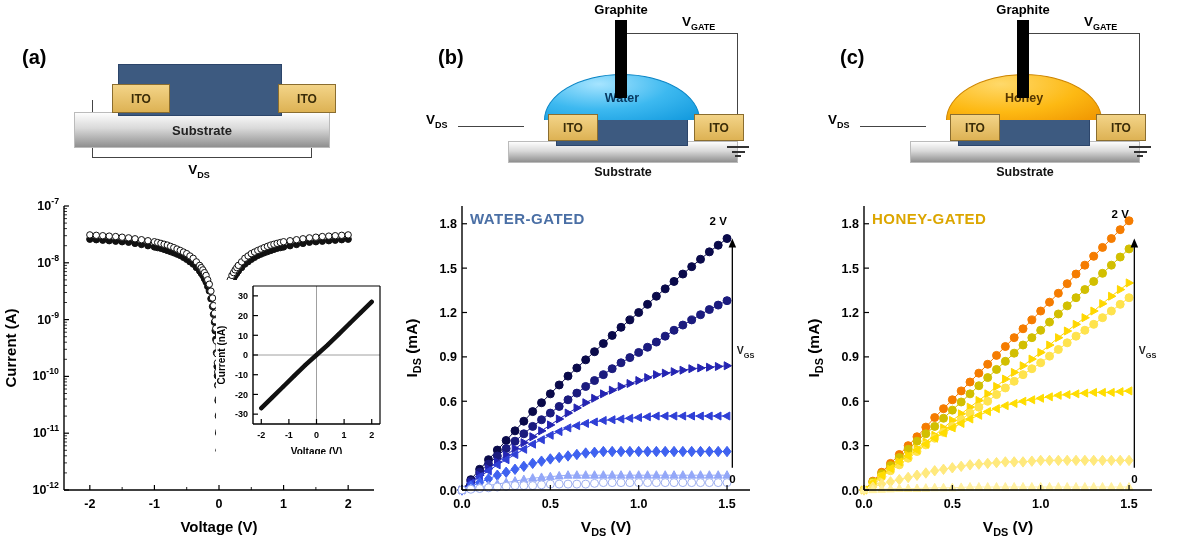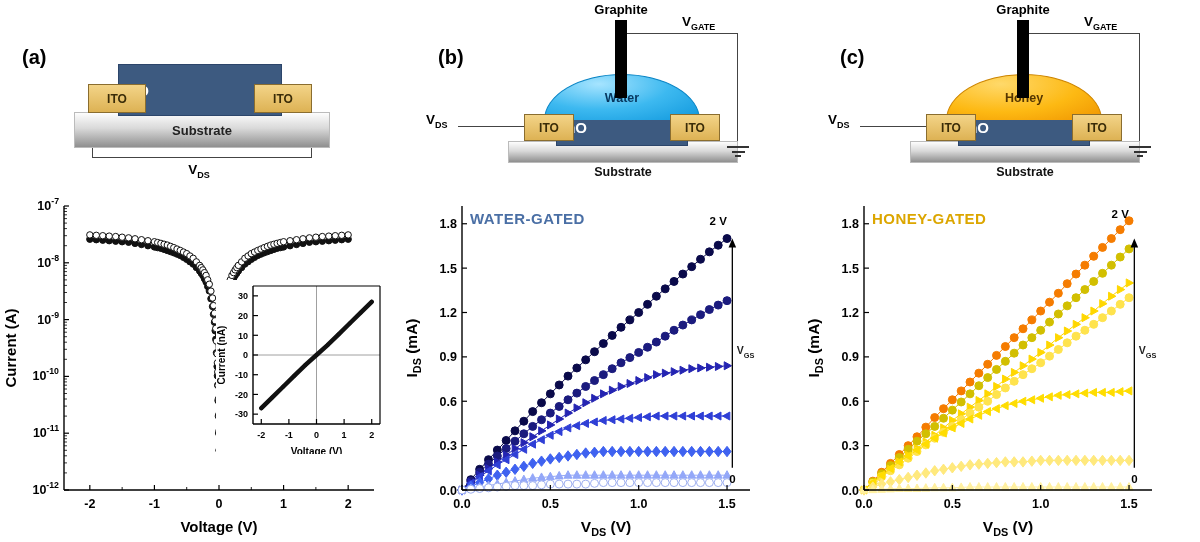--- a/index.html
+++ b/index.html
@@ -5,21 +5,21 @@
   *{margin:0;padding:0;box-sizing:border-box;}
   html,body{background:#ffffff;}
   .fig{position:relative;width:1200px;height:542px;background:#fff;font-family:"Liberation Sans",sans-serif;overflow:hidden;color:#000;}
   .panel{position:absolute;top:0;height:542px;}
   #panel-a{left:0;width:398px;}
   #panel-b{left:398px;width:400px;}
   #panel-c{left:800px;width:400px;}
   .plabel{position:absolute;font-size:20px;font-weight:700;}
   
   .zno{position:absolute;background:#3d5a80;color:#fff;display:flex;align-items:center;justify-content:flex-start;font-weight:700;font-size:15px;z-index:2;border:1px solid #2c456a;}
-  .ito{position:absolute;background:linear-gradient(180deg,#f3d488,#ddb254);border:1px solid #8a6d2f;color:#3a2c08;display:flex;align-items:center;justify-content:center;font-weight:700;font-size:12px;z-index:4;}
+  .ito{position:absolute;background:linear-gradient(180deg,#f3d488,#ddb254);border:1px solid #8a6d2f;color:#3a2c08;display:flex;align-items:center;justify-content:center;font-weight:700;font-size:12px;z-index:4;margin-left:24px;}
   .substrate{position:absolute;background:linear-gradient(180deg,#fdfdfd 0%,#d9d9d9 45%,#8f8f8f 100%);z-index:1;display:flex;align-items:center;justify-content:center;font-size:13px;font-weight:600;color:#222;border:1px solid #bbb;}
   .sublabel{position:absolute;text-align:center;font-size:12.5px;font-weight:600;color:#111;}
   .vlabel{position:absolute;font-size:13.5px;font-weight:600;color:#000;white-space:nowrap;}
   .vlabel sub{font-size:9px;}
   .dome{position:absolute;z-index:3;border-radius:50% 50% 0 0/100% 100% 0 0;display:flex;align-items:center;justify-content:center;font-size:12.5px;font-weight:700;}
   .dome.water{background:radial-gradient(ellipse at 35% 20%,#a6e4ff 0%,#3db9f0 50%,#0f97dc 100%);color:#06365e;border:1px solid #0a84c4;border-bottom:none;}
   .dome.honey{background:radial-gradient(ellipse at 35% 20%,#ffd96a 0%,#fdb913 55%,#ef9400 100%);color:#553600;border:1px solid #cc8400;border-bottom:none;}
   .rod{position:absolute;background:#000;z-index:5;}
   .graphite-label{position:absolute;font-size:13px;font-weight:700;text-align:center;}
   .gline{position:absolute;background:#333;height:2.2px;z-index:1;}

